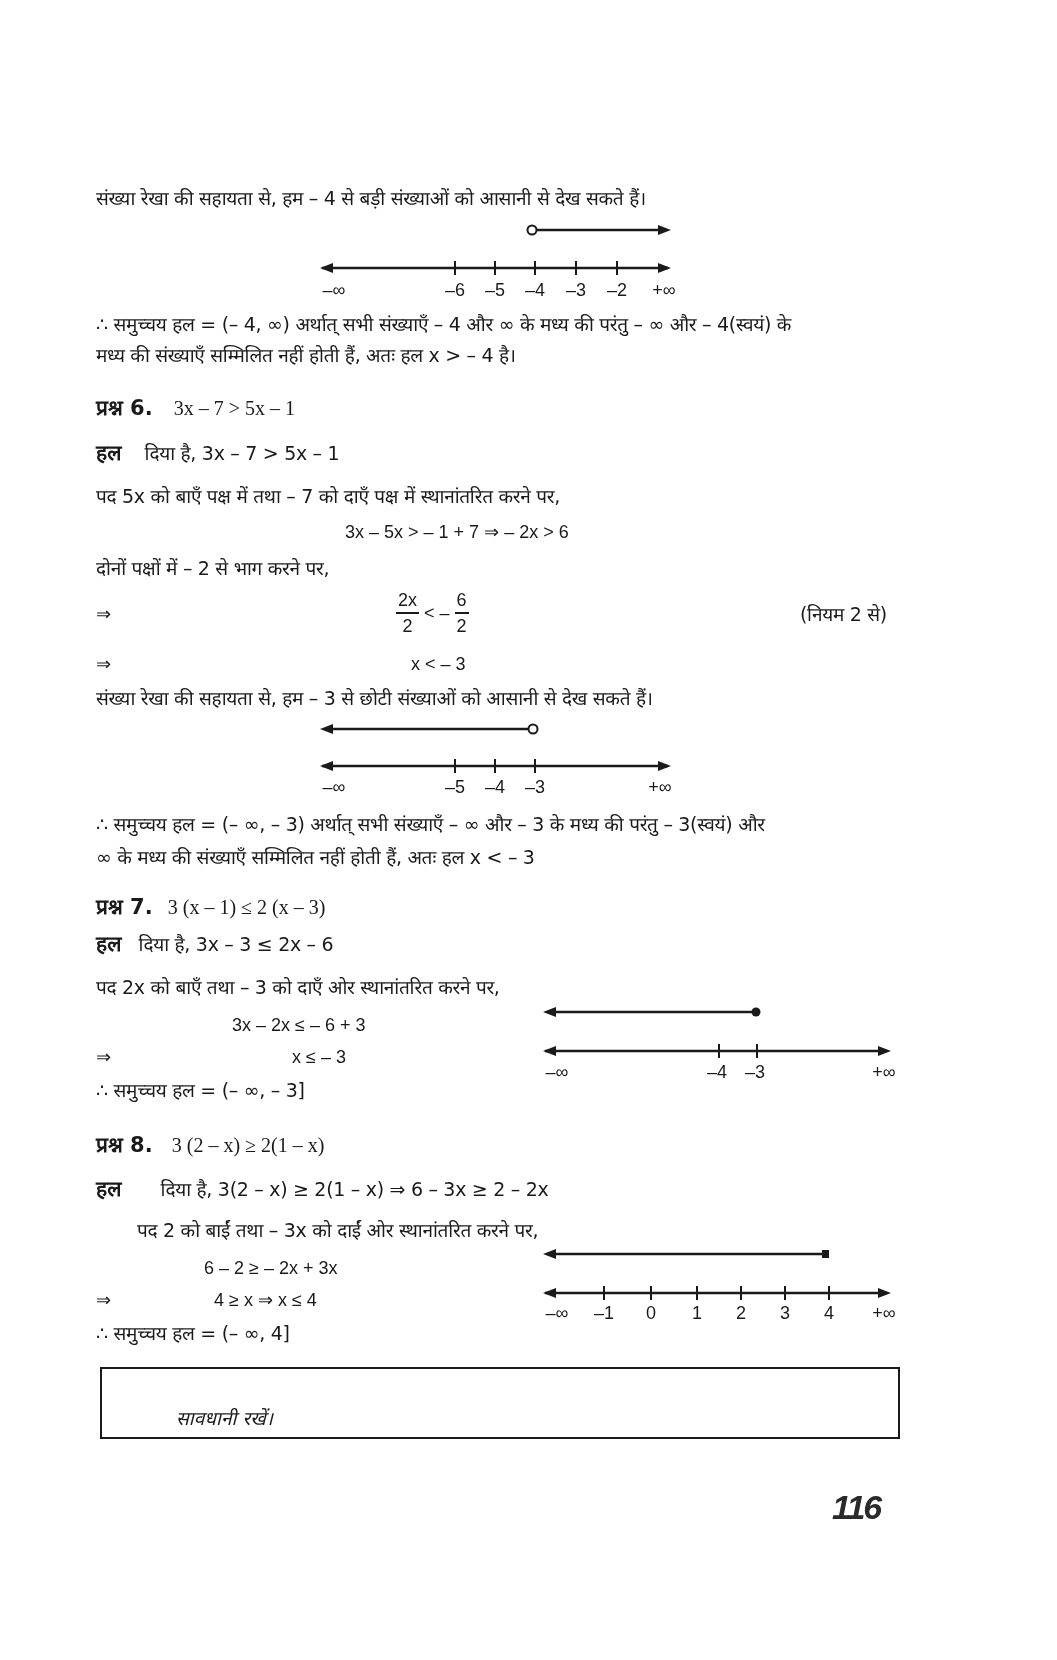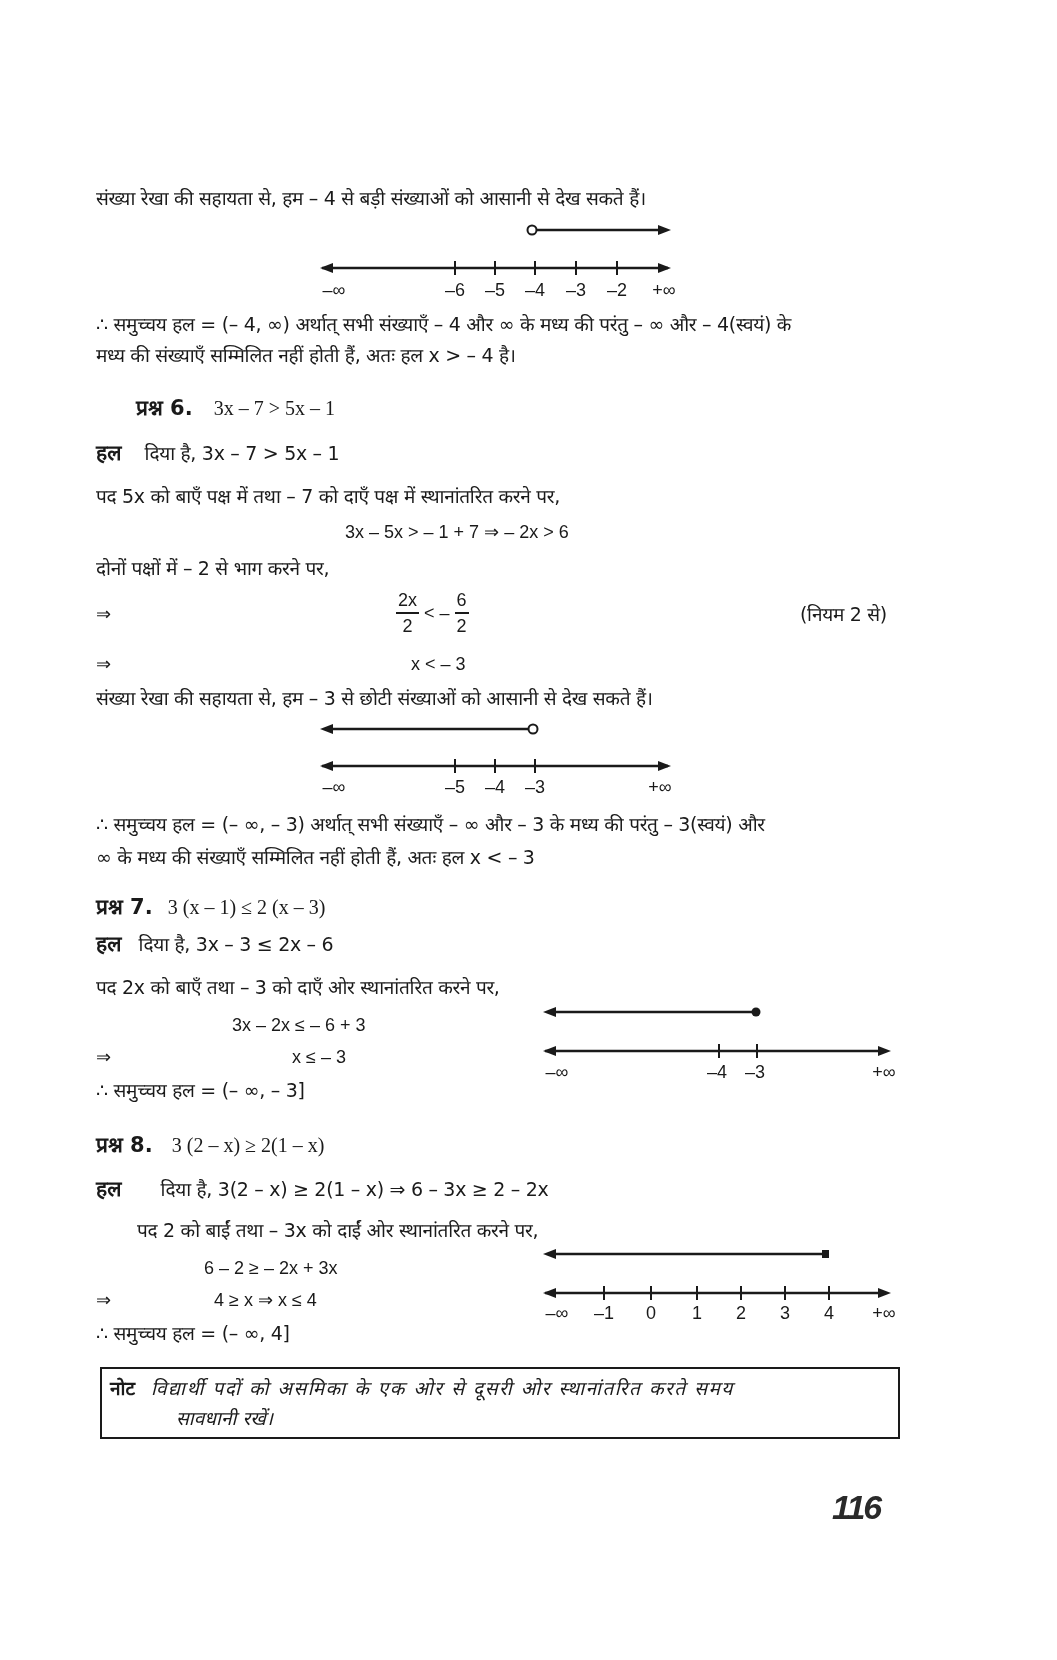--- a/index.html
+++ b/index.html
@@ -51,21 +51,21 @@
 <span class="tick-label" style="left:455px;top:280px;">–6</span>
 <span class="tick-label" style="left:495px;top:280px;">–5</span>
 <span class="tick-label" style="left:535px;top:280px;">–4</span>
 <span class="tick-label" style="left:576px;top:280px;">–3</span>
 <span class="tick-label" style="left:617px;top:280px;">–2</span>
 <span class="tick-label" style="left:664px;top:280px;">+∞</span>
 
 <div class="abs txt" style="left:96px;top:312px;">∴ समुच्चय हल = (– 4, ∞) अर्थात् सभी संख्याएँ – 4 और ∞ के मध्य की परंतु – ∞ और – 4(स्वयं) के</div>
 <div class="abs txt" style="left:96px;top:343px;">मध्य की संख्याएँ सम्मिलित नहीं होती हैं, अतः हल x &gt; – 4 है।</div>
 
-<div class="abs" style="left:96px;top:395px;margin-left:40px;">
+<div class="abs" style="left:96px;top:395px;">
   <span class="qhead">प्रश्न 6.</span>
   <span class="serif-math" style="margin-left:16px;">3x – 7 &gt; 5x – 1</span>
 </div>
 <div class="abs" style="left:96px;top:438px;">
   <span class="hal">हल</span>
   <span class="txt" style="margin-left:18px;">दिया है, 3x – 7 &gt; 5x – 1</span>
 </div>
 <div class="abs txt" style="left:96px;top:484px;">पद 5x को बाएँ पक्ष में तथा – 7 को दाएँ पक्ष में स्थानांतरित करने पर,</div>
 <div class="abs math" style="left:345px;top:520px;">3x – 5x &gt; – 1 + 7 ⇒ – 2x &gt; 6</div>
 <div class="abs txt" style="left:96px;top:556px;">दोनों पक्षों में – 2 से भाग करने पर,</div>
@@ -172,20 +172,16 @@
 <span class="tick-label" style="left:557px;top:1303px;">–∞</span>
 <span class="tick-label" style="left:604px;top:1303px;">–1</span>
 <span class="tick-label" style="left:651px;top:1303px;">0</span>
 <span class="tick-label" style="left:697px;top:1303px;">1</span>
 <span class="tick-label" style="left:741px;top:1303px;">2</span>
 <span class="tick-label" style="left:785px;top:1303px;">3</span>
 <span class="tick-label" style="left:829px;top:1303px;">4</span>
 <span class="tick-label" style="left:884px;top:1303px;">+∞</span>
 
 <div class="note-box">
-  <div class="abs note-text" style="left:8px;top:4px;">
-    <span style="font-style:normal;font-weight:bold;">नोट</span>
-    <span style="margin-left:10px;letter-spacing:1.5px;">विद्यार्थी पदों को असमिका के एक ओर से दूसरी ओर स्थानांतरित करते समय</span>
-  </div>
   <div class="abs note-text" style="left:74px;top:34px;">सावधानी रखें।</div>
 </div>
 
 <div class="abs page-number" style="left:832px;top:1488px;">116</div>
 
 </body></html>

